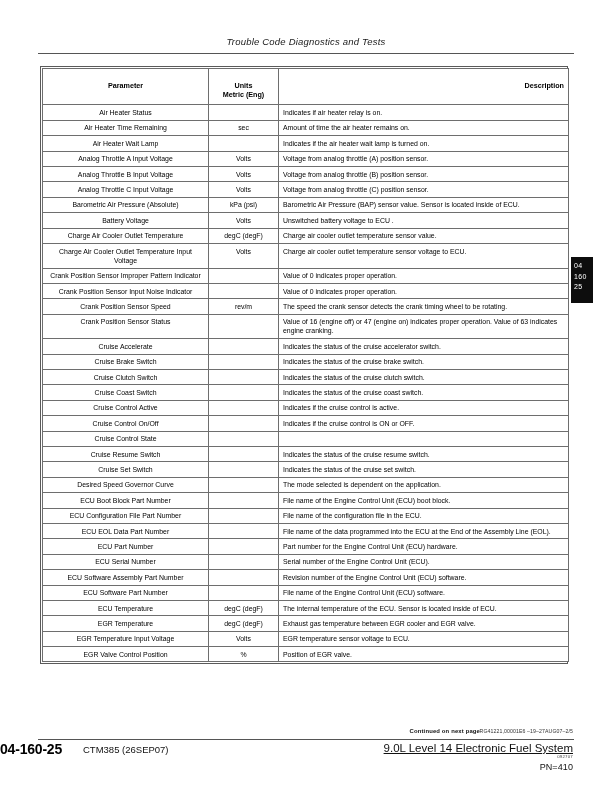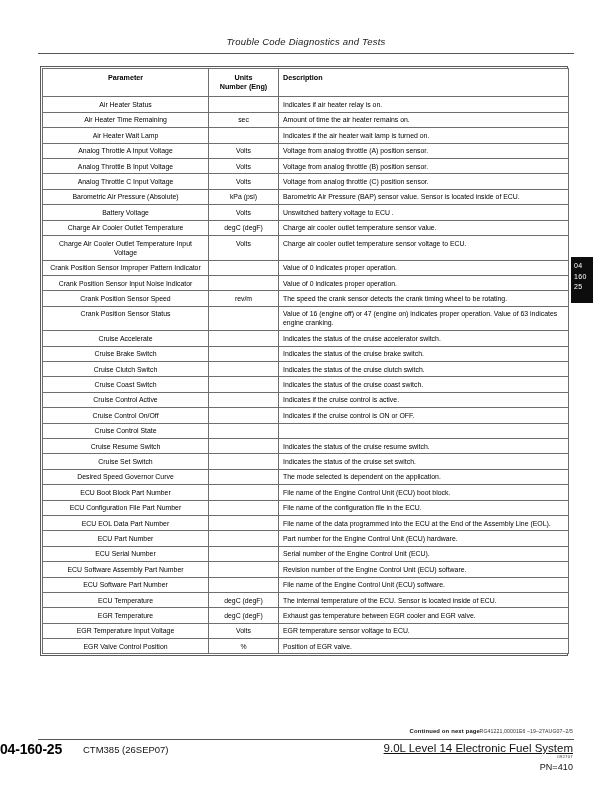--- a/index.html
+++ b/index.html
@@ -85,26 +85,26 @@
   table.spec th, table.spec td {
     border: 1px solid #6e6e6e;
     font-size: 6.9px;
     line-height: 9.2px;
     padding: 2.6px 4px;
     vertical-align: top;
     color: #000;
   }
   table.spec thead th {
     font-weight: bold;
-    padding-top: 4px;
+    padding-top: 12px;
     padding-bottom: 5px;
     font-size: 7.2px;
   }
   th.h-param, th.h-units { text-align: center; }
-  th.h-desc { text-align: left; padding-left: 6px; }
+  th.h-desc { text-align: right; padding-left: 6px; }
 
   td.param {
     text-align: center;
   }
   td.units {
     text-align: center;
   }
   td.desc {
     text-align: left;
     padding-left: 6px;
@@ -206,21 +206,21 @@
       <colgroup>
         <col class="c-param">
           <col class="c-units">
           <col class="c-desc">
       </colgroup>
       <thead>
         <tr>
           <th class="h-param">Parameter</th>
           <th class="h-units">
             <span>Units</span><br>
-            <span>Number (Eng)</span>
+            <span>Metric (Eng)</span>
           </th>
           <th class="h-desc">Description</th>
         </tr>
       </thead>
       <tbody id="tbody">
           <tr>
             <td class="param">Air Heater Status</td>
             <td class="units"></td>
             <td class="desc">Indicates if air heater relay is on.</td>
           </tr>

